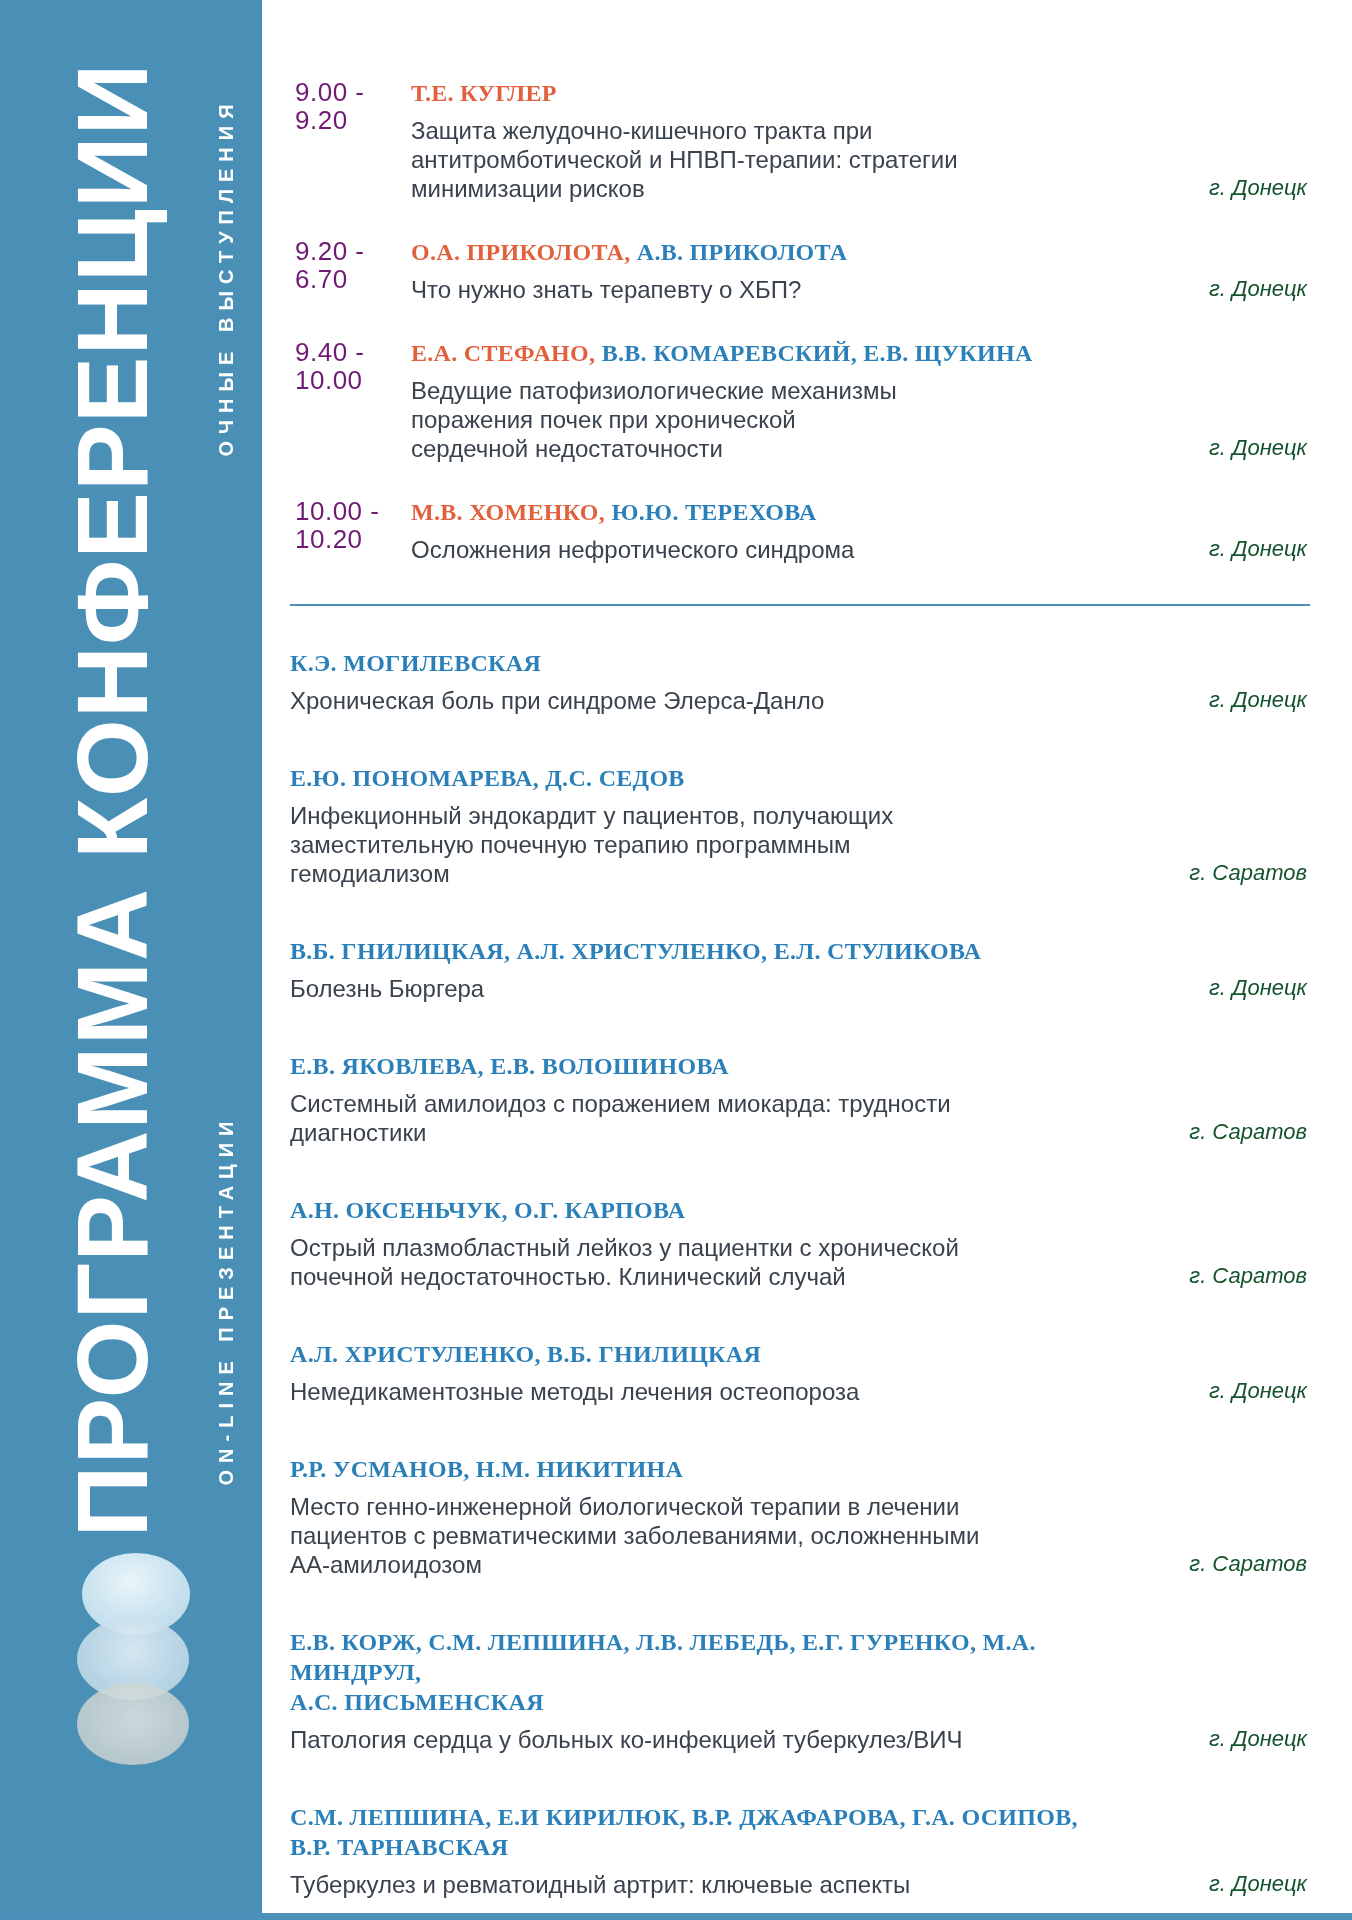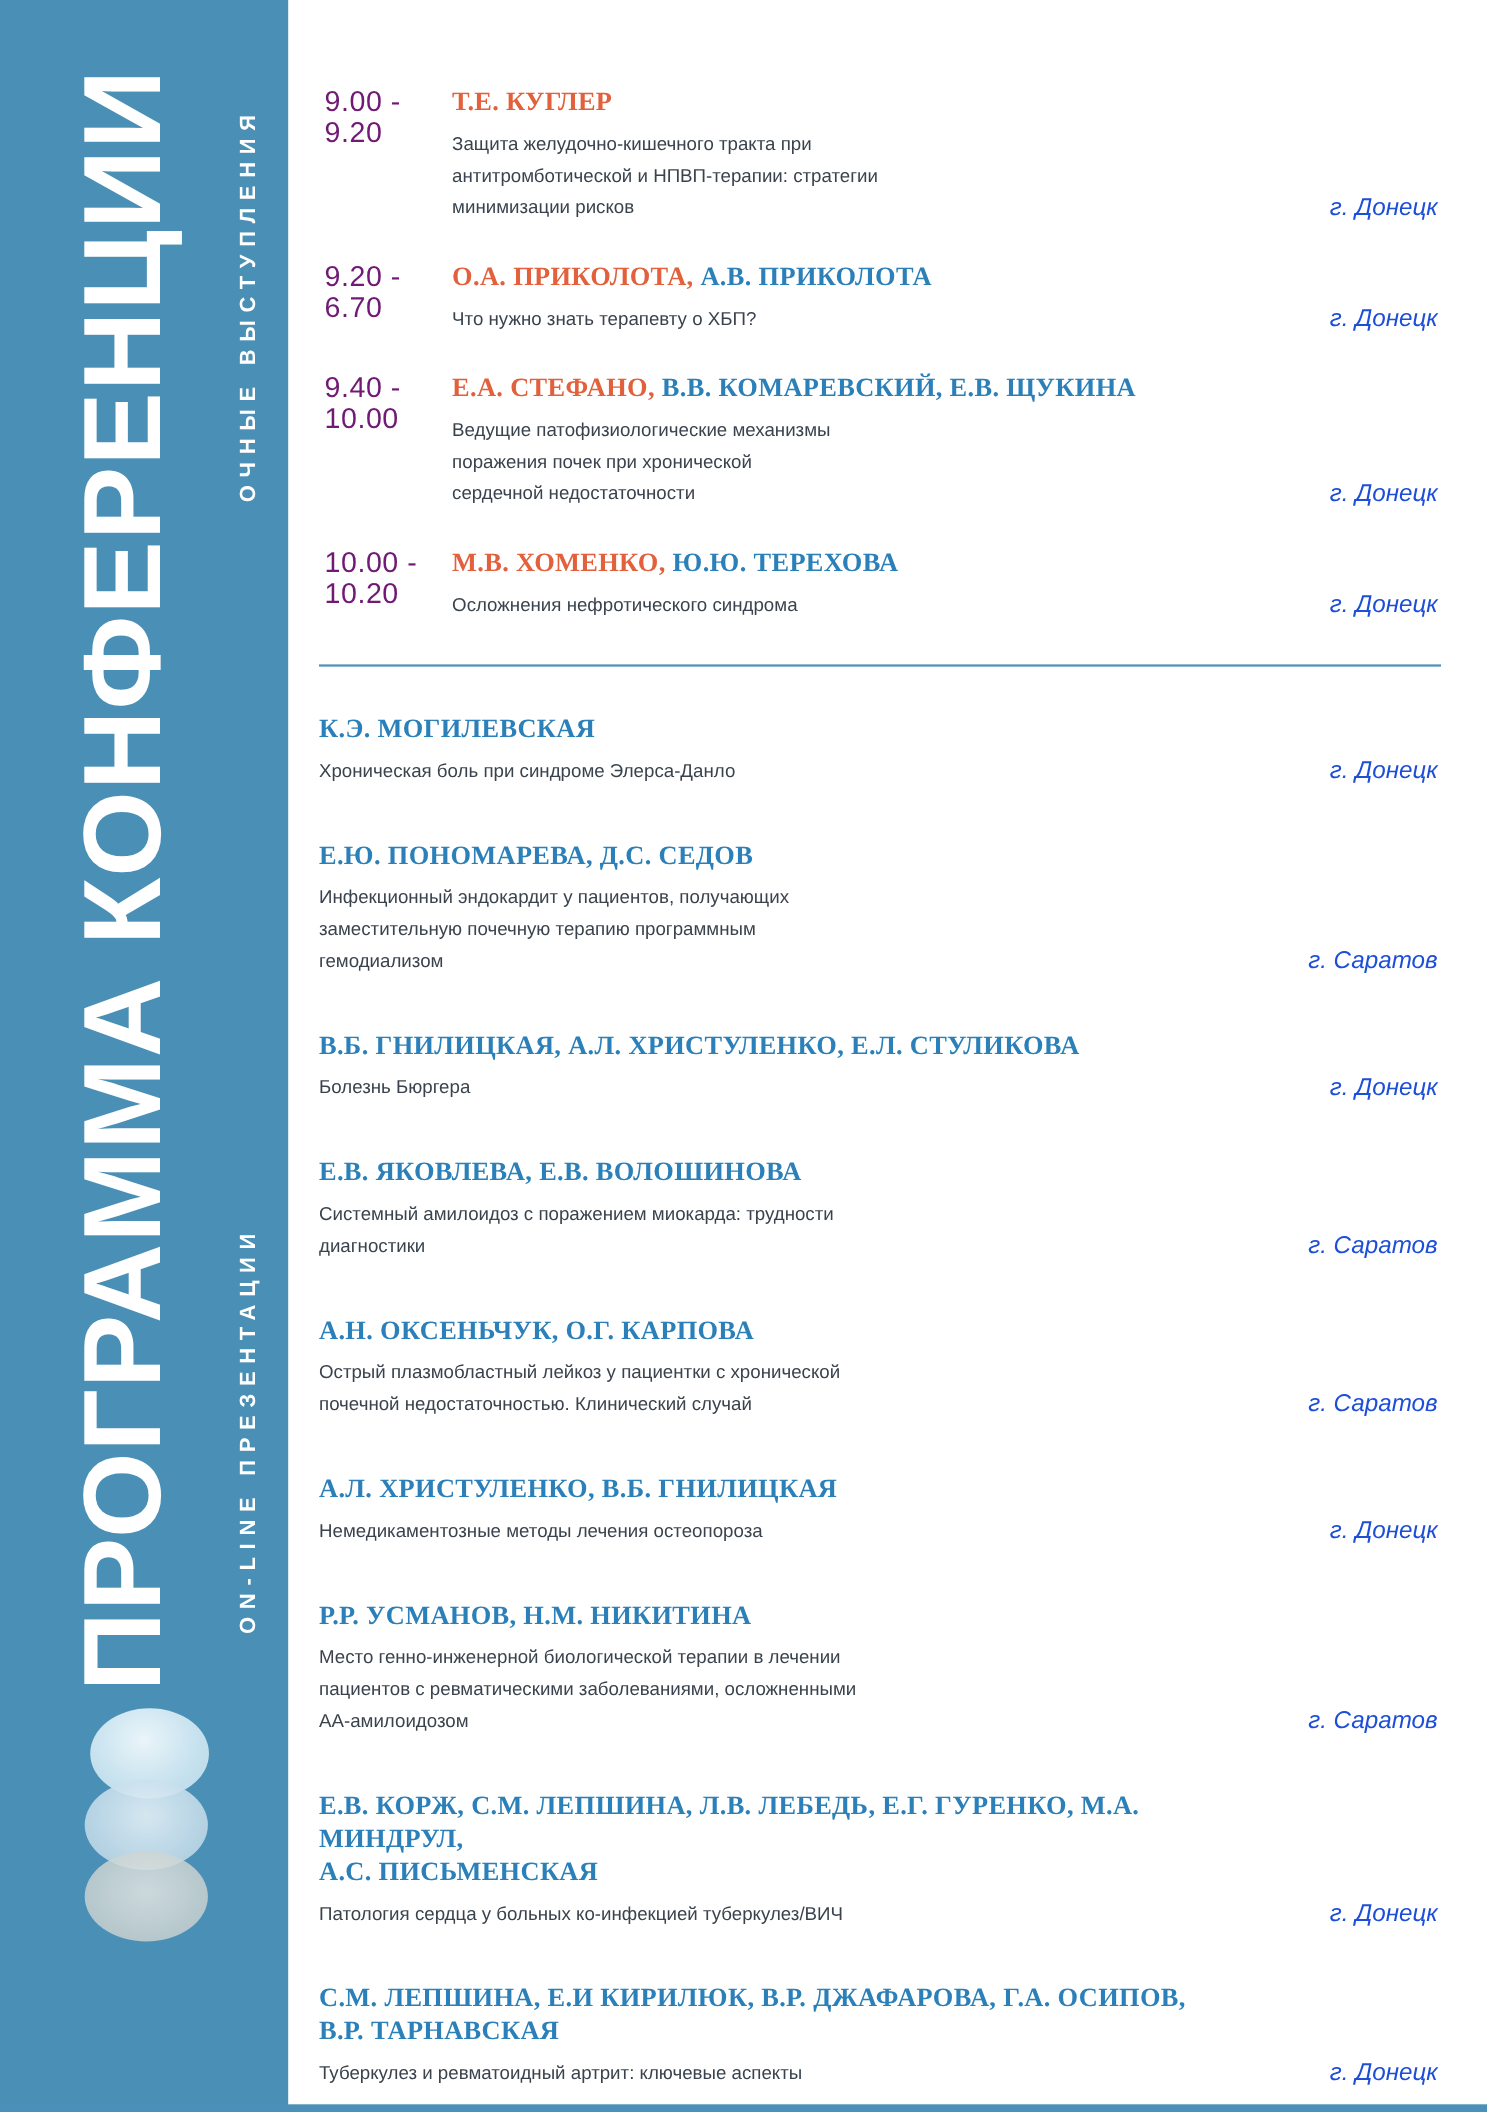--- a/index.html
+++ b/index.html
@@ -46,25 +46,25 @@
   .time{
     font-size:26px;color:#701a75;line-height:28px;letter-spacing:.5px;
   }
   .speakers{
     font-size:24px;font-weight:700;line-height:30px;margin-bottom:8px;
     white-space:pre-line;letter-spacing:.3px;font-family:Liberation Serif, serif;
   }
   .speaker-orange{color:#e2603c;}
   .speaker-blue{color:#2b80b9;}
   .talk-title{
-    font-size:17px;color:#3a434d;line-height:29px;white-space:pre-line;
+    font-size:24px;color:#3a434d;line-height:29px;white-space:pre-line;
   }
   .city{
     align-self:end;text-align:right;
-    font-size:22px;font-style:italic;color:#1d4ed8;line-height:26px;
+    font-size:22px;font-style:italic;color:#14532d;line-height:26px;
     padding-bottom:2px;
   }
   
   .divider{
     border:none;border-top:2px solid #4a90b8;
     margin:40px 42px 0 28px;
   }
   
   .section-2{padding:42px 45px 0 28px;}
   .s2-item{

